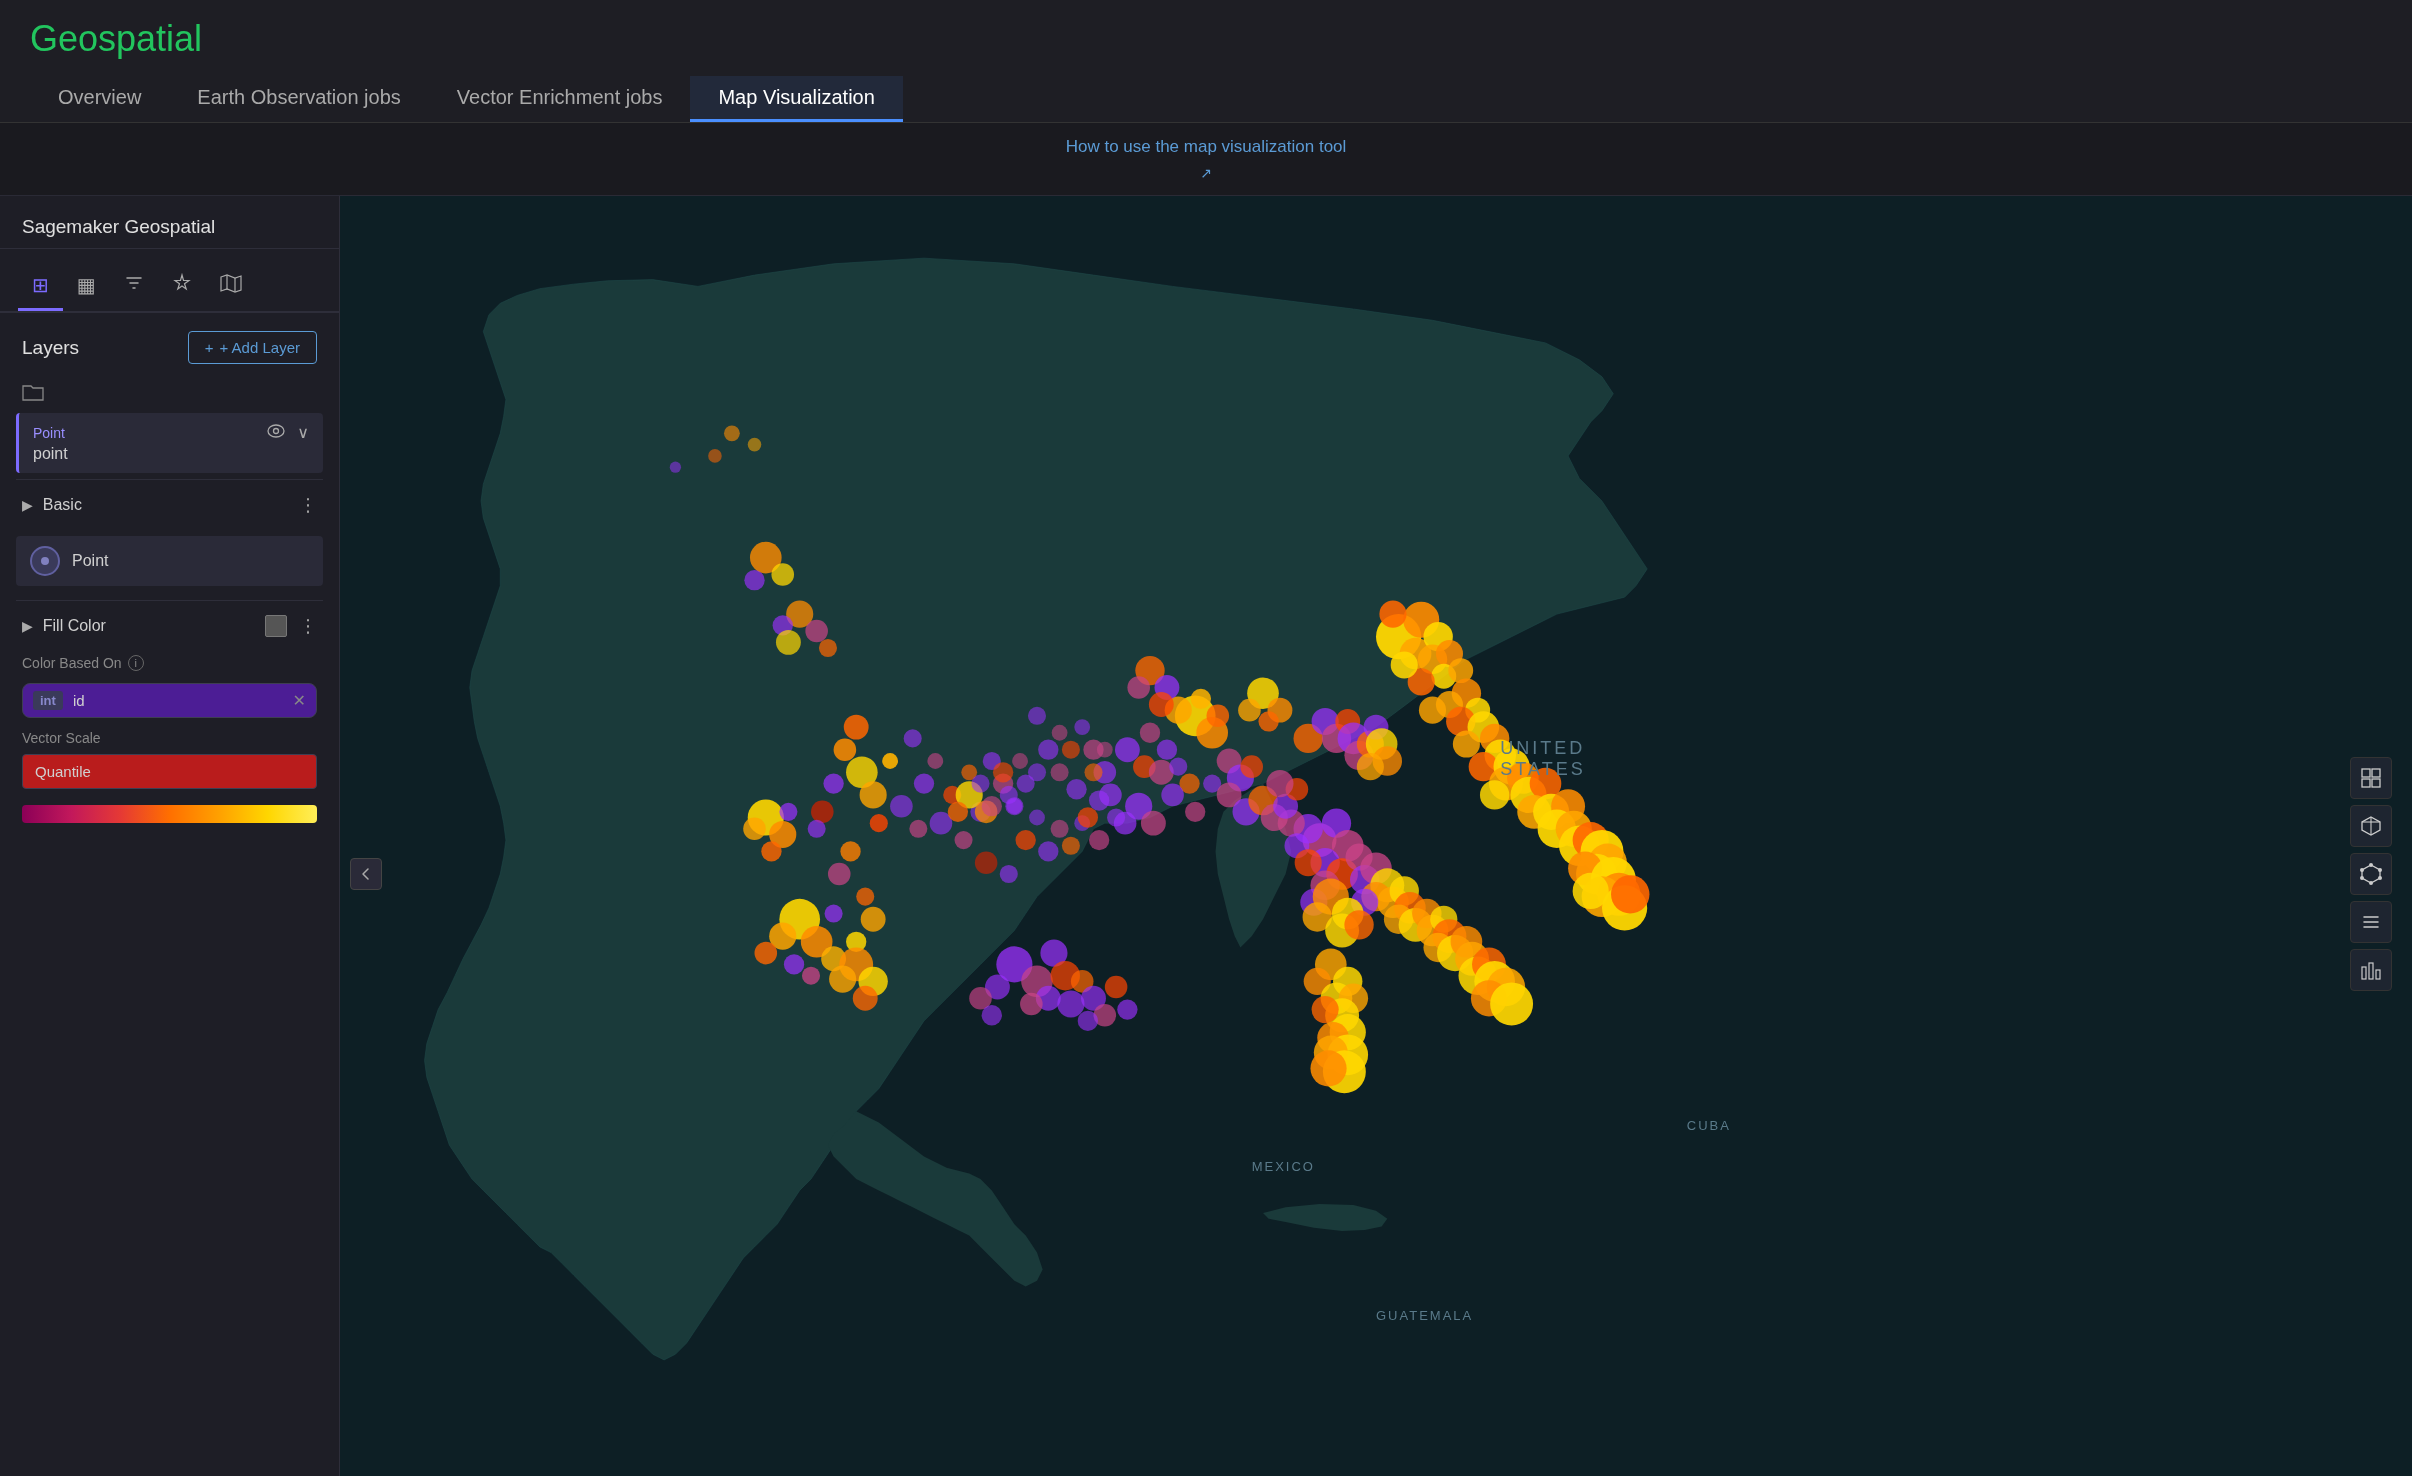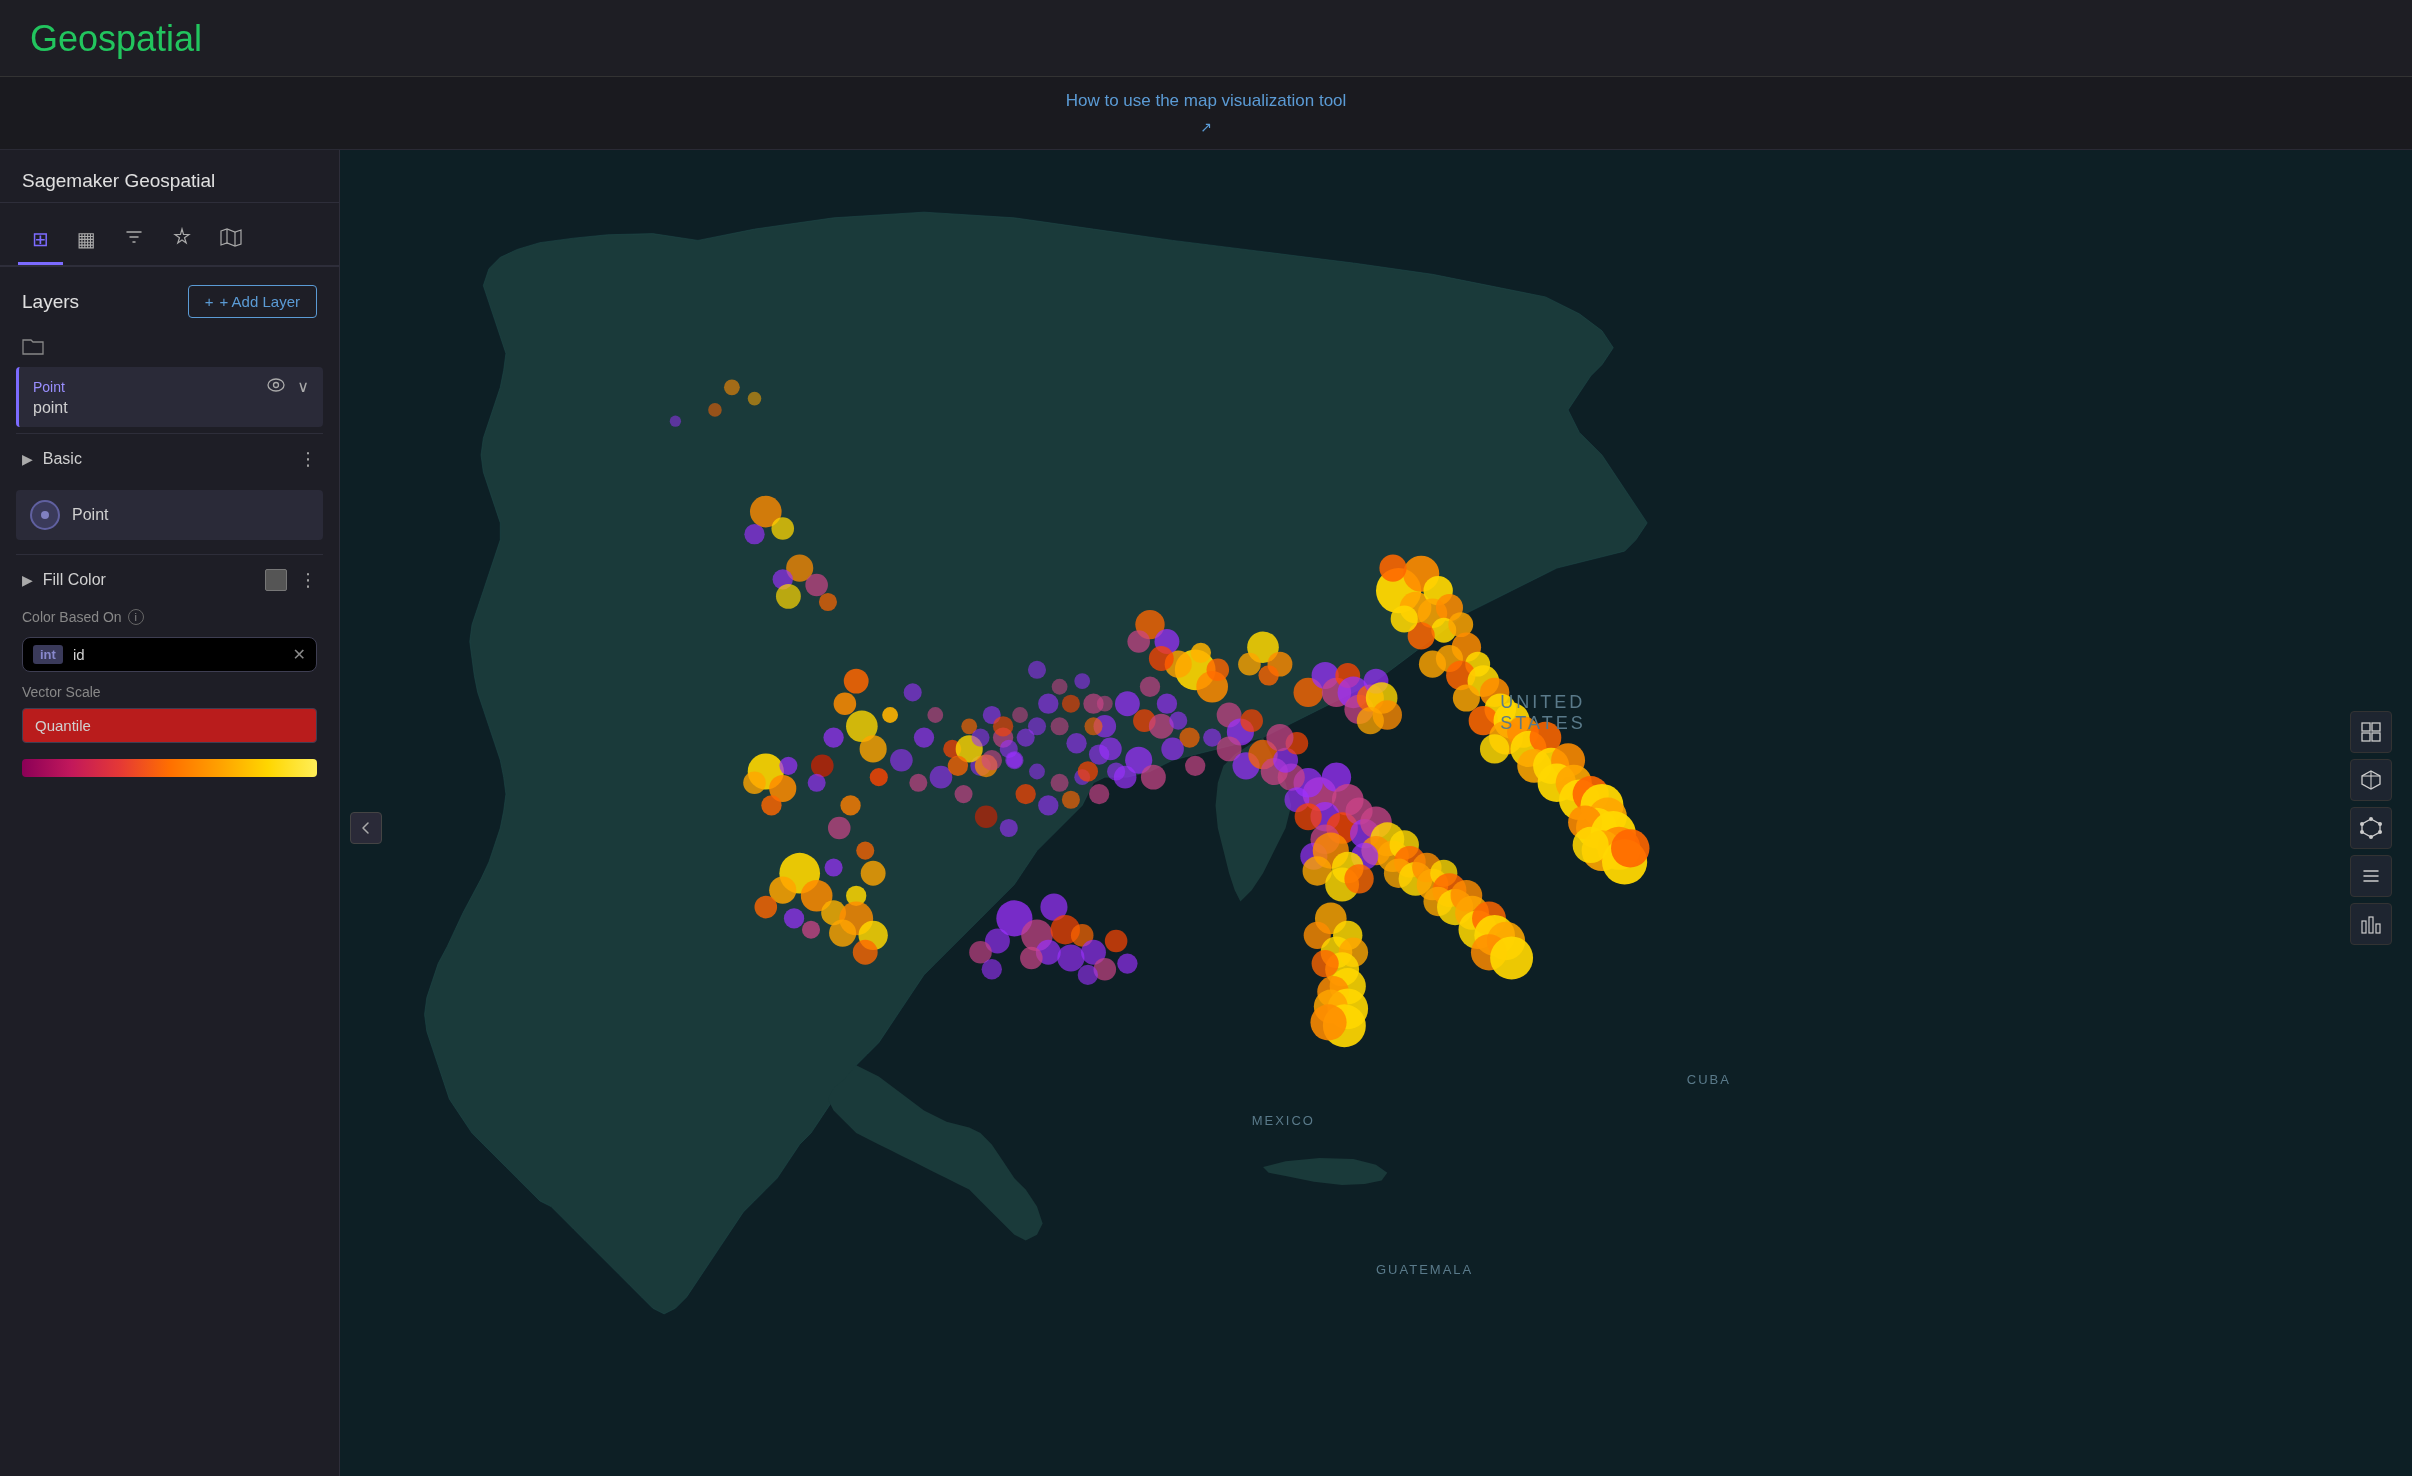--- a/index.html
+++ b/index.html
@@ -277,21 +277,21 @@
       display: inline-flex;
       align-items: center;
       justify-content: center;
       font-size: 11px;
       color: #888;
     }
 
     .field-tag-row {
       display: flex;
       align-items: center;
-      background: #000000;
+      background: #4c1d95;
       border: 1px solid #3e3e52;
       border-radius: 8px;
       padding: 7px 10px;
       margin: 8px 6px;
     }
     .field-type-badge {
       background: #3a3a5a;
       color: #8888cc;
       font-size: 13px;
       padding: 2px 7px;
@@ -423,20 +423,26 @@
     .sidebar-content::-webkit-scrollbar-thumb {
       background: #444;
       border-radius: 2px;
     }
   </style>
 </head>
 <body>
 
 <div class="header">
   <h1 class="app-title">Geospatial</h1>
+  <nav class="nav-tabs">
+    <div class="nav-tab">Overview</div>
+    <div class="nav-tab">Earth Observation jobs</div>
+    <div class="nav-tab">Vector Enrichment jobs</div>
+    <div class="nav-tab active">Map Visualization</div>
+  </nav>
 </div>
 
 <div class="info-bar">
   <a href="#">How to use the map visualization tool</a>
   <span class="external-icon">↗</span>
 </div>
 
 <div class="main-layout">
 
   <div class="sidebar">

